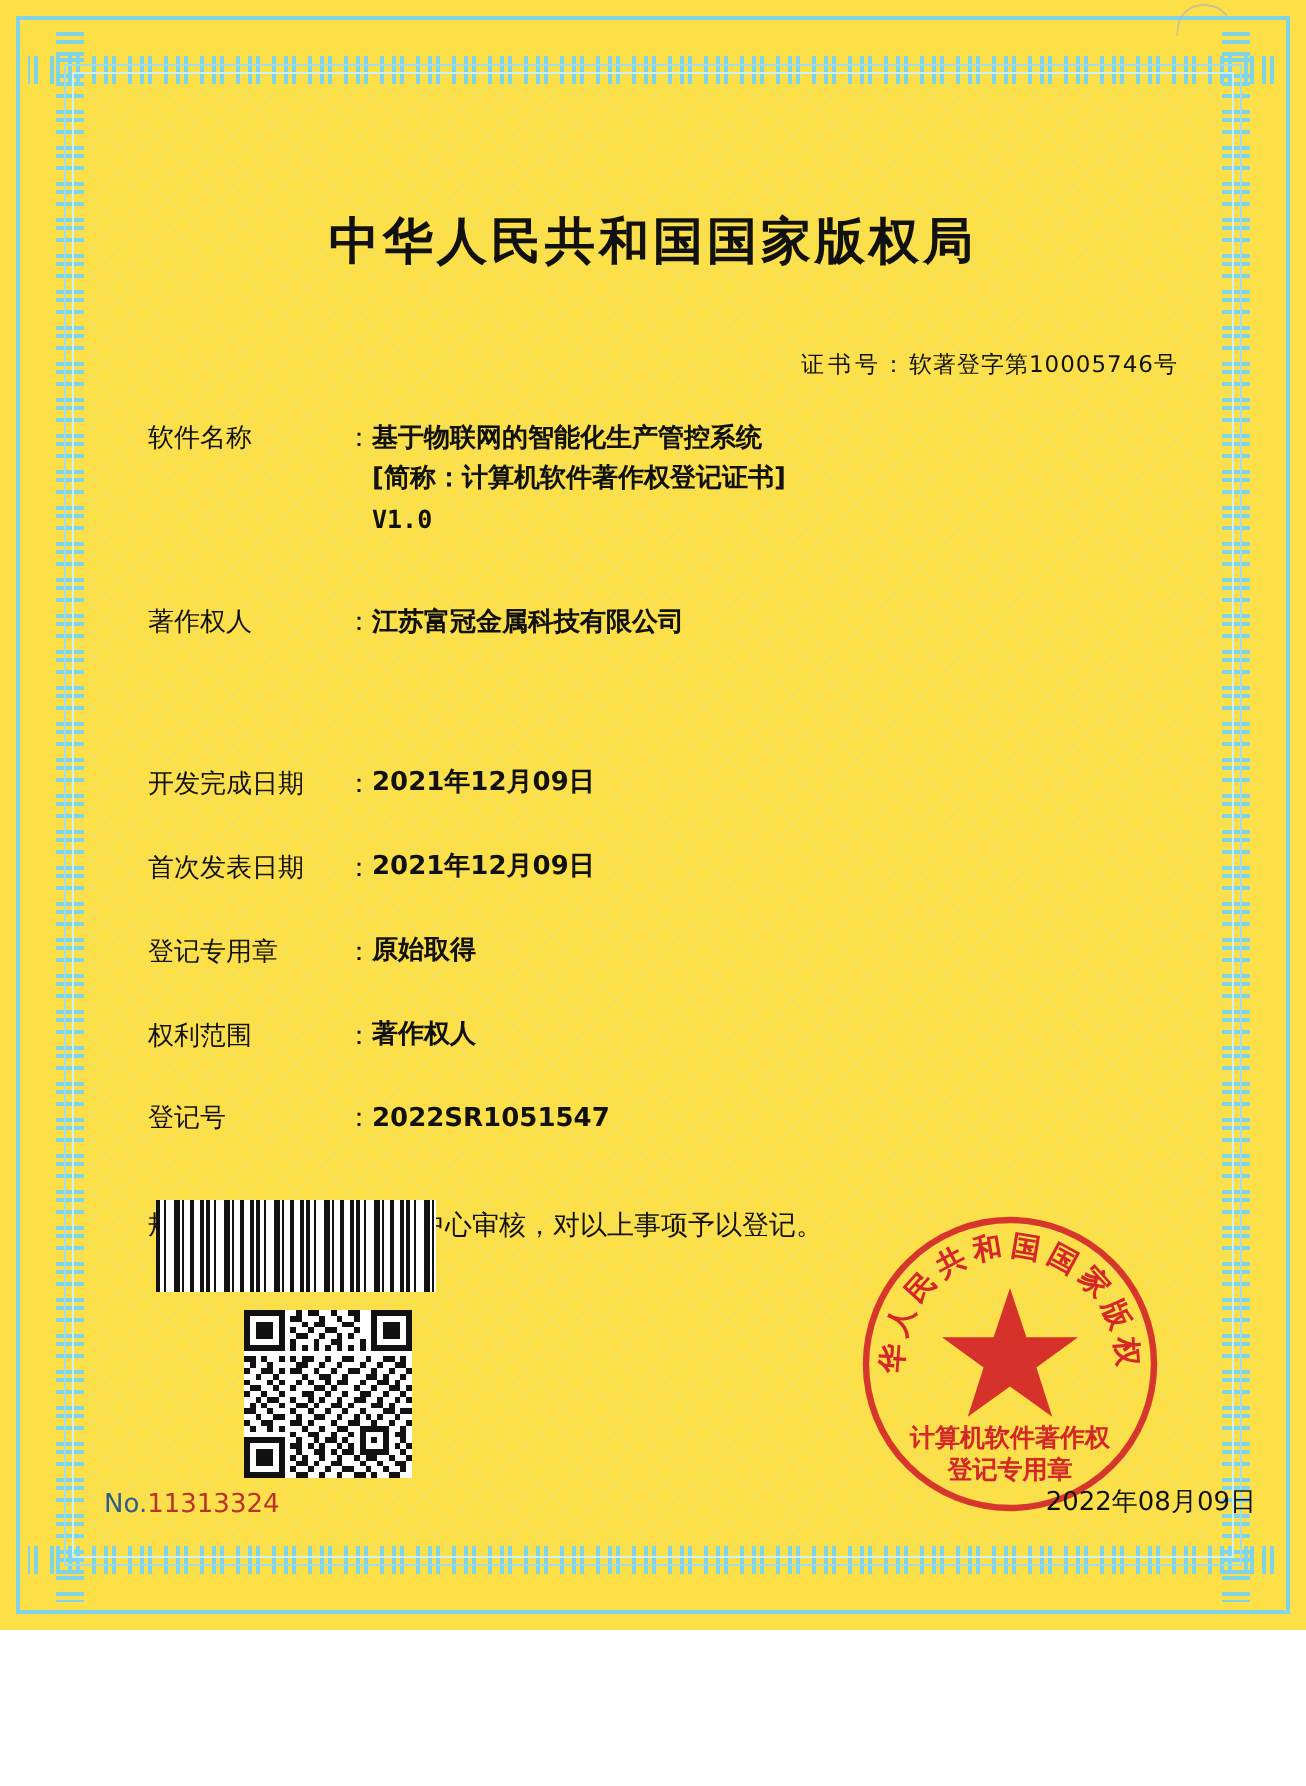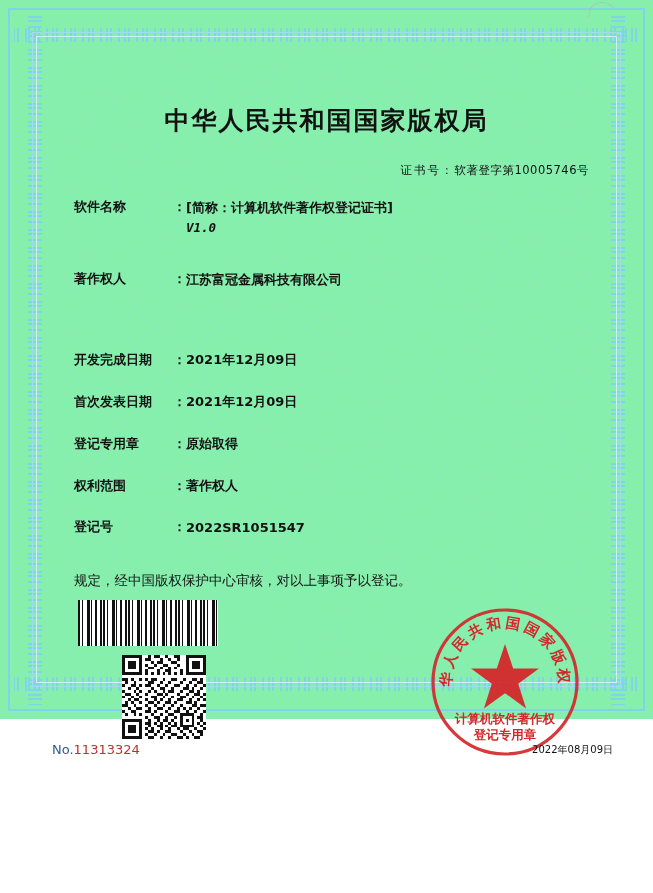--- a/index.html
+++ b/index.html
@@ -10,22 +10,22 @@
   body {
     width: 653px;
     height: 893px;
     font-family: "DejaVu Sans", "Liberation Sans", sans-serif;
     overflow: hidden;
   }
 
   .certificate {
     position: relative;
     width: 653px;
-    height: 719px;
-    background: #86efac;
+    height: 815px;
+    background: #fde047;
     box-sizing: border-box;
   }
 
   
   .border-outer {
     position: absolute;
     left: 8px;
     top: 8px;
     right: 8px;
     bottom: 8px;
@@ -141,59 +141,58 @@
   }
   .title-sub {
     font-size: 25px;
     margin-top: 20px;
   }
 
   .cert-no {
     text-align: right;
     font-size: 11.5px;
     color: #111;
-    margin-top: 26px;
+    margin-top: 38px;
     padding-right: 18px;
     letter-spacing: .5px;
   }
   .cert-no .cert-no-label { letter-spacing: 2px; }
 
   .fields {
     margin-top: 20px;
     padding-left: 28px;
     padding-right: 18px;
   }
   .field-row {
     display: flex;
     align-items: flex-start;
     font-size: 13px;
     color: #111;
     margin-bottom: 2px;
   }
   .field-label {
     width: 112px;
     flex: none;
-    font-weight: bold;
+    font-weight: normal;
     font-family: "DejaVu Sans", "Liberation Sans", sans-serif;
   }
   .field-label.spread {
     display: flex;
     justify-content: space-between;
   }
   .field-label .colon { margin-left: 2px; }
   .field-value {
     font-weight: bold;
     line-height: 1.55;
   }
   .field-value .line2,
   .field-value .line3 { display: block; }
   .field-value .ver {
     font-family: "DejaVu Sans Mono", "Liberation Mono", monospace;
     font-size: 12.5px;
-    font-style: italic;
   }
 
   .group-gap { height: 30px; }
   .field-row.spaced { margin-bottom: 22px; align-items: center; }
 
   .paragraph {
     margin-top: 28px;
     padding-left: 28px;
     padding-right: 26px;
     font-size: 13.5px;
@@ -235,37 +234,37 @@
     top: 606px;
     width: 152px;
     height: 152px;
   }
   .seal svg { display: block; }
 
   
   .footer {
     position: absolute;
     left: 52px;
-    right: 40px;
+    right: 25px;
     top: 742px;
     display: flex;
     justify-content: space-between;
     align-items: flex-end;
     font-size: 13px;
     color: #111;
   }
   .footer-no {
     color: #b8332b;
     font-family: "DejaVu Sans", "Liberation Sans", sans-serif;
     font-size: 13px;
   }
   .footer-no .no-prefix { color: #2f5d8e; }
   .footer-date {
     color: #111;
-    font-size: 10px;
+    font-size: 13px;
   }
 </style>
 </head>
 <body>
 
 <div class="certificate">
 
   <div class="border-outer"></div>
   <div class="border-key"></div>
   <div class="border-inner-line"></div>
@@ -283,20 +282,21 @@
     </div>
 
     <div class="fields">
 
       <div class="field-row">
         <div class="field-label spread">
           <span>软件名称</span>
           <span class="colon">：</span>
         </div>
         <div class="field-value">
+          <span>基于物联网的智能化生产管控系统</span>
           <span class="line2">[简称：计算机软件著作权登记证书]</span>
           <span class="line3 ver">V1.0</span>
         </div>
       </div>
 
       <div class="group-gap"></div>
 
       <div class="field-row">
         <div class="field-label spread">
           <span>著作权人</span>

